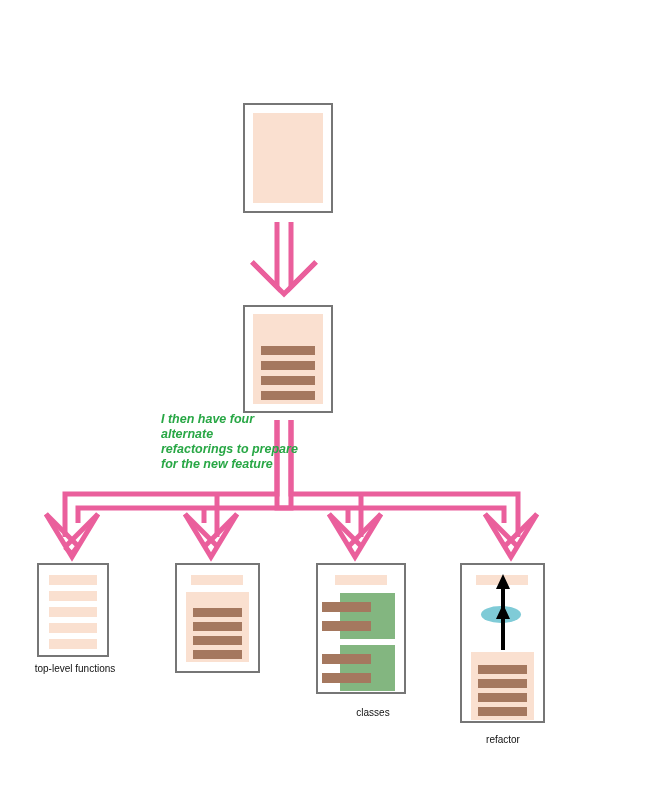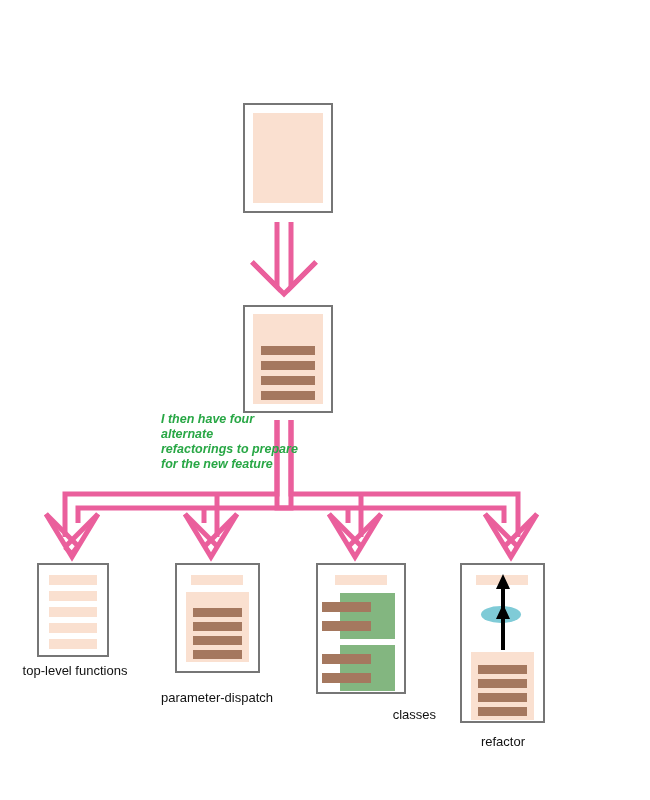--- a/index.html
+++ b/index.html
@@ -62,21 +62,21 @@
     font-style: italic;
     font-weight: bold;
     font-size: 12.5px;
     line-height: 15px;
     font-family: "Liberation Sans", sans-serif;
     white-space: pre-line;
   }
   .node-label {
     position: absolute;
     color: #111111;
-    font-size: 13px;
+    font-size: 10px;
     font-family: "Liberation Sans", sans-serif;
     text-align: center;
     white-space: nowrap;
   }
 </style>
 </head>
 <body>
 
 <div id="canvas">
 
@@ -144,32 +144,31 @@
   <div class="node-label" style="left:0px; top:663px; width:150px;">top-level functions</div>
 
   <div class="node" style="left:175px; top:563px; width:85px; height:110px;">
     <div class="bar-peach" style="left:14px; top:10px; width:52px; height:10px;"></div>
     <div class="peach-fill" style="left:9px; top:27px; width:63px; height:70px;"></div>
     <div class="bar-brown" style="left:16px; top:43px; width:49px; height:9px;"></div>
     <div class="bar-brown" style="left:16px; top:57px; width:49px; height:9px;"></div>
     <div class="bar-brown" style="left:16px; top:71px; width:49px; height:9px;"></div>
     <div class="bar-brown" style="left:16px; top:85px; width:49px; height:9px;"></div>
   </div>
-  <div class="node-label" style="left:142px; top:690px; width:150px;">parameter-dispatch</div>
 
   <div class="node" style="left:316px; top:563px; width:90px; height:131px;">
     <div class="bar-peach" style="left:17px; top:10px; width:52px; height:10px;"></div>
     <div class="green-block" style="left:22px; top:28px; width:55px; height:46px;"></div>
     <div class="bar-brown" style="left:4px; top:37px; width:49px; height:10px;"></div>
     <div class="bar-brown" style="left:4px; top:56px; width:49px; height:10px;"></div>
     <div class="green-block" style="left:22px; top:80px; width:55px; height:46px;"></div>
     <div class="bar-brown" style="left:4px; top:89px; width:49px; height:10px;"></div>
     <div class="bar-brown" style="left:4px; top:108px; width:49px; height:10px;"></div>
   </div>
-  <div class="node-label" style="left:286px; top:707px; width:150px;text-align:right;">classes</div>
+  <div class="node-label" style="left:298px; top:707px; width:150px;">classes</div>
 
   <div class="node" style="left:460px; top:563px; width:85px; height:160px;">
     <div class="bar-peach" style="left:14px; top:10px; width:52px; height:10px;"></div>
     <div class="teal-ellipse" style="left:19px; top:41px; width:40px; height:17px;"></div>
     <div class="peach-fill" style="left:9px; top:87px; width:63px; height:68px;"></div>
     <div class="bar-brown" style="left:16px; top:100px; width:49px; height:9px;"></div>
     <div class="bar-brown" style="left:16px; top:114px; width:49px; height:9px;"></div>
     <div class="bar-brown" style="left:16px; top:128px; width:49px; height:9px;"></div>
     <div class="bar-brown" style="left:16px; top:142px; width:49px; height:9px;"></div>
   </div>

